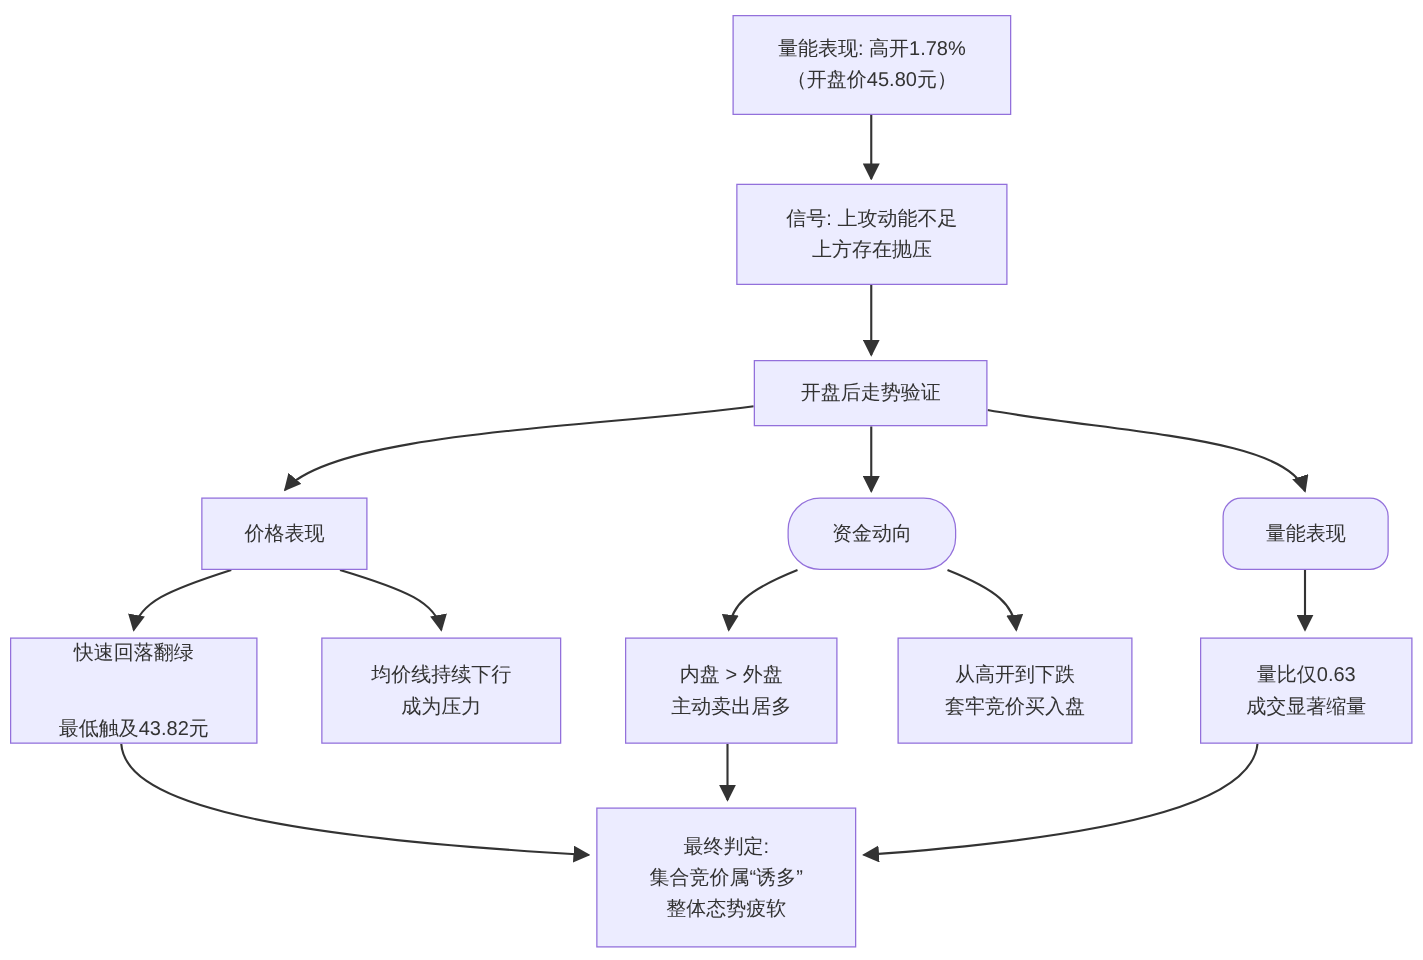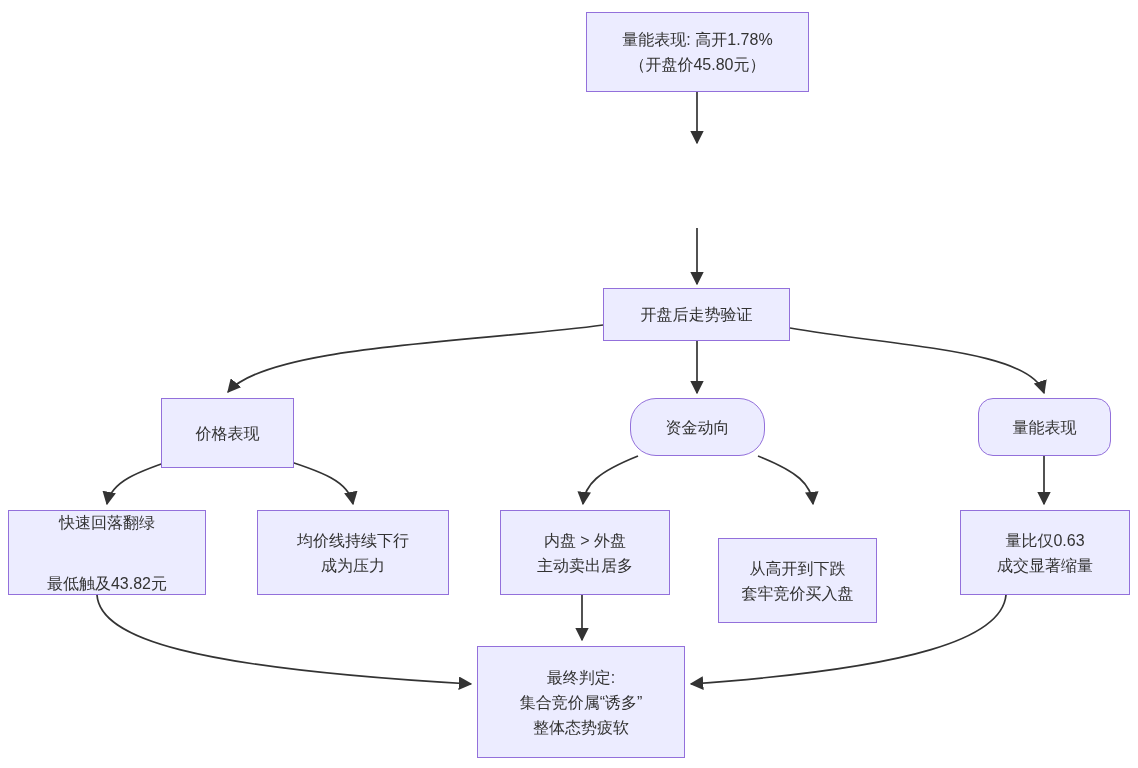--- a/index.html
+++ b/index.html
@@ -53,26 +53,30 @@
       <path marker-end="url(#arrow)" d="M582,595 L582,640"></path>
       <path marker-end="url(#arrow)" d="M1006,595 C1002,638 915,668 691,684"></path>
     </g>
   </svg>
 
   <div class="node" style="left:586px;top:12px;width:223px;height:80px;">
     <span>量能表现: 高开1.78%</span>
     <span>（开盘价45.80元）</span>
   </div>
 
+  <div class="node" style="left:589px;top:147px;width:217px;height:81px;">
+    <span>信号: 上攻动能不足</span>
+    <span>上方存在抛压</span>
+  </div>
 
   <div class="node" style="left:603px;top:288px;width:187px;height:53px;">
     <span>开盘后走势验证</span>
   </div>
 
-  <div class="node" style="left:161px;top:398px;width:133px;height:70px;">
+  <div class="node" style="left:161px;top:398px;width:133px;height:58px;">
     <span>价格表现</span>
   </div>
 
   <div class="node" style="left:630px;top:398px;width:135px;height:58px;border-radius:26px;">
     <span>资金动向</span>
   </div>
 
   <div class="node" style="left:978px;top:398px;width:133px;height:58px;border-radius:15px;">
     <span>量能表现</span>
   </div>
@@ -85,21 +89,21 @@
   <div class="node" style="left:257px;top:510px;width:192px;height:85px;">
     <span>均价线持续下行</span>
     <span>成为压力</span>
   </div>
 
   <div class="node" style="left:500px;top:510px;width:170px;height:85px;">
     <span>内盘 &gt; 外盘</span>
     <span>主动卖出居多</span>
   </div>
 
-  <div class="node" style="left:718px;top:510px;width:159px;height:85px;margin-top:28px;">
+  <div class="node" style="left:718px;top:510px;width:188px;height:85px;">
     <span>从高开到下跌</span>
     <span>套牢竞价买入盘</span>
   </div>
 
   <div class="node" style="left:960px;top:510px;width:170px;height:85px;">
     <span>量比仅0.63</span>
     <span>成交显著缩量</span>
   </div>
 
   <div class="node" style="left:477px;top:646px;width:208px;height:112px;">

